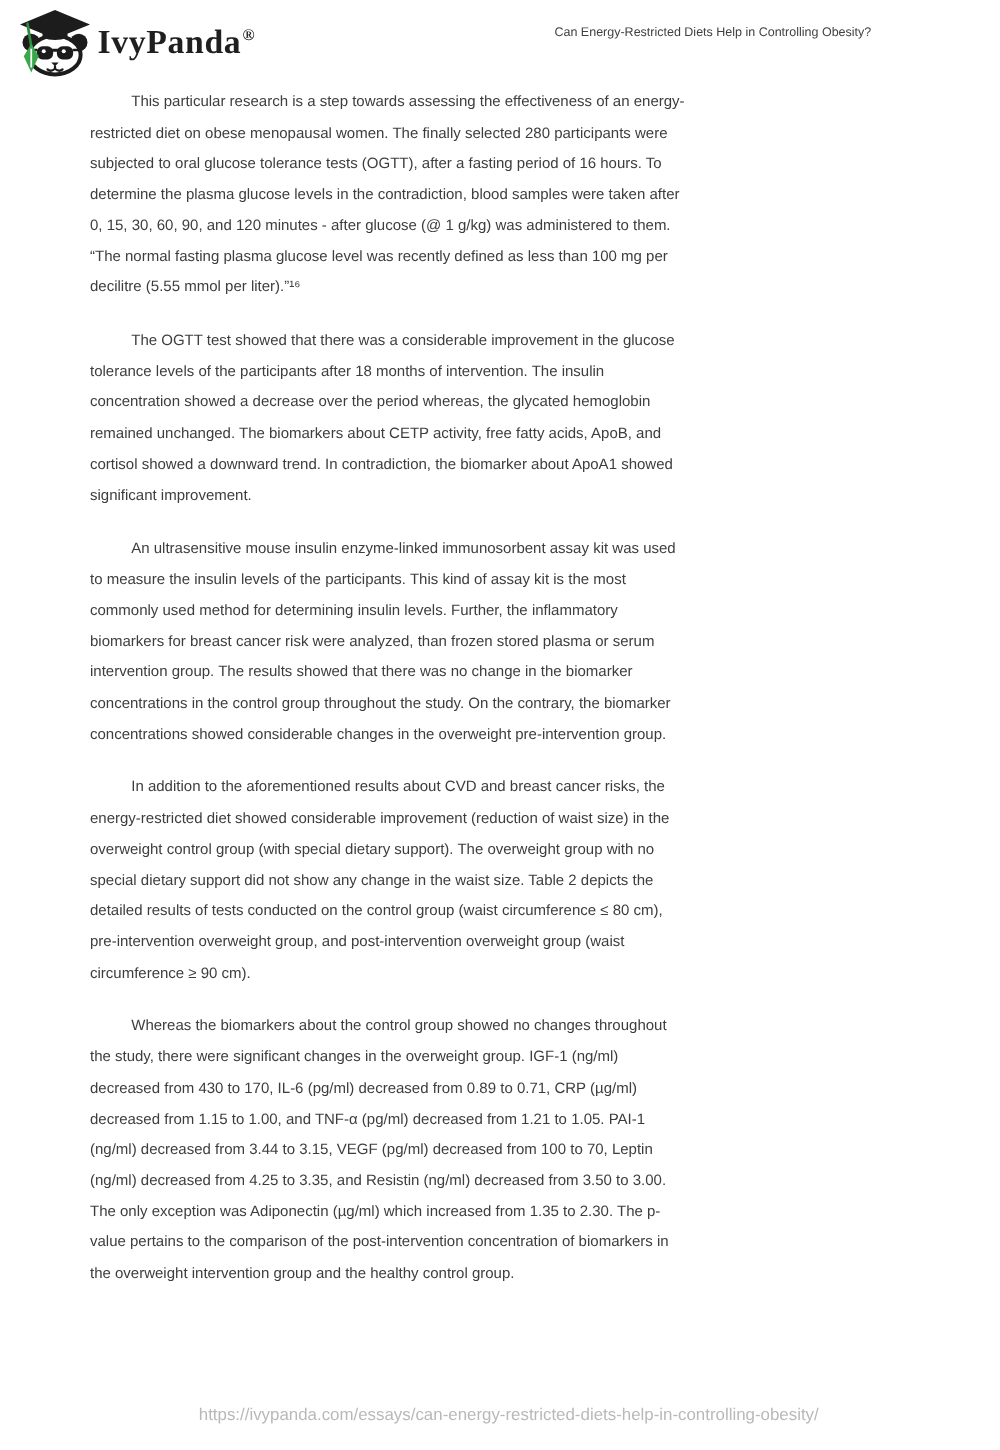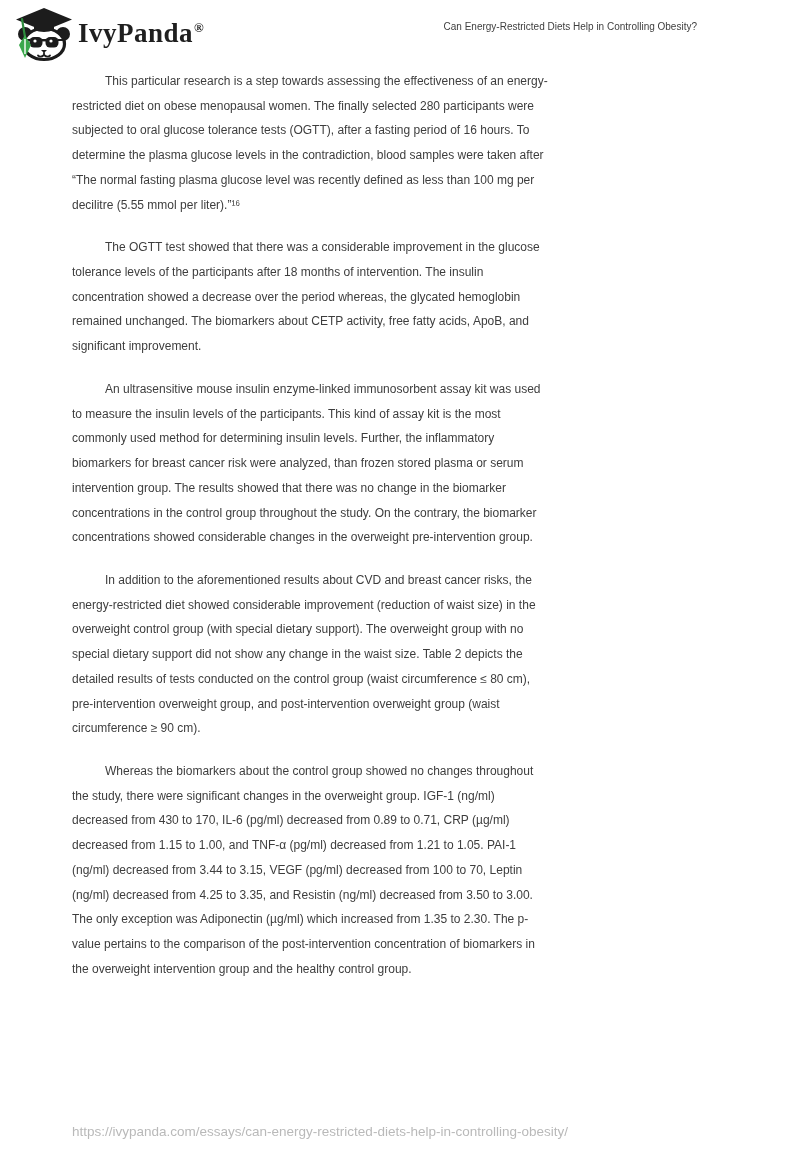--- a/index.html
+++ b/index.html
@@ -64,21 +64,21 @@
   .para:last-child { margin-bottom: 0; }
   .line { white-space: nowrap; }
   .para .line:first-child { text-indent: 33px; }
 
   
   .page-footer {
     position: absolute;
     left: 72px;
     top: 1122px;
     width: 670px;
-    text-align: left;
+    text-align: center;
     font-size: 13.5px;
     line-height: 20px;
     color: #b9b9b9;
   }
   .url { color: #b9b9b9; text-decoration: none; cursor: pointer; white-space: nowrap; }
 </style>
 </head>
 <body>
 
 <div class="page">
@@ -116,28 +116,30 @@
     </div>
     <div class="doc-title">Can Energy-Restricted Diets Help in Controlling Obesity?</div>
   </header>
 
   <main class="essay">
       <div class="para">
         <div class="line">This particular research is a step towards assessing the effectiveness of an energy-</div>
         <div class="line">restricted diet on obese menopausal women. The finally selected 280 participants were</div>
         <div class="line">subjected to oral glucose tolerance tests (OGTT), after a fasting period of 16 hours. To</div>
         <div class="line">determine the plasma glucose levels in the contradiction, blood samples were taken after</div>
+        <div class="line">0, 15, 30, 60, 90, and 120 minutes - after glucose (@ 1 g/kg) was administered to them.</div>
         <div class="line">“The normal fasting plasma glucose level was recently defined as less than 100 mg per</div>
         <div class="line">decilitre (5.55 mmol per liter).”¹⁶</div>
       </div>
       <div class="para">
         <div class="line">The OGTT test showed that there was a considerable improvement in the glucose</div>
         <div class="line">tolerance levels of the participants after 18 months of intervention. The insulin</div>
         <div class="line">concentration showed a decrease over the period whereas, the glycated hemoglobin</div>
         <div class="line">remained unchanged. The biomarkers about CETP activity, free fatty acids, ApoB, and</div>
+        <div class="line">cortisol showed a downward trend. In contradiction, the biomarker about ApoA1 showed</div>
         <div class="line">significant improvement.</div>
       </div>
       <div class="para">
         <div class="line">An ultrasensitive mouse insulin enzyme-linked immunosorbent assay kit was used</div>
         <div class="line">to measure the insulin levels of the participants. This kind of assay kit is the most</div>
         <div class="line">commonly used method for determining insulin levels. Further, the inflammatory</div>
         <div class="line">biomarkers for breast cancer risk were analyzed, than frozen stored plasma or serum</div>
         <div class="line">intervention group. The results showed that there was no change in the biomarker</div>
         <div class="line">concentrations in the control group throughout the study. On the contrary, the biomarker</div>
         <div class="line">concentrations showed considerable changes in the overweight pre-intervention group.</div>

